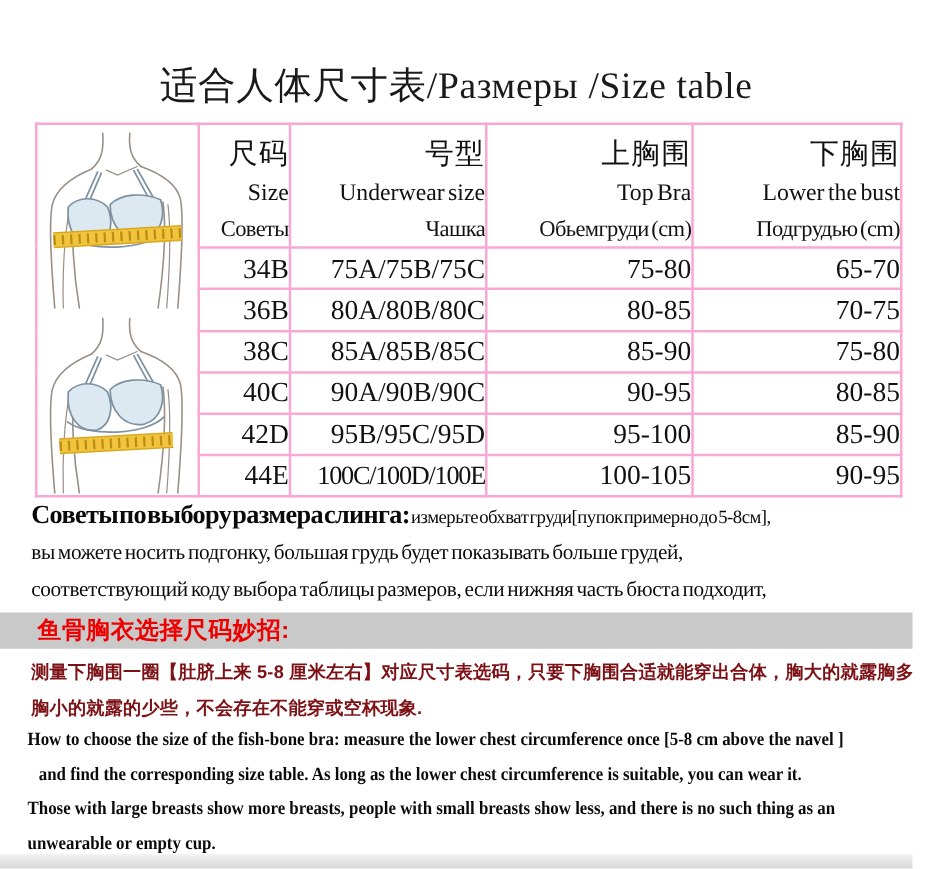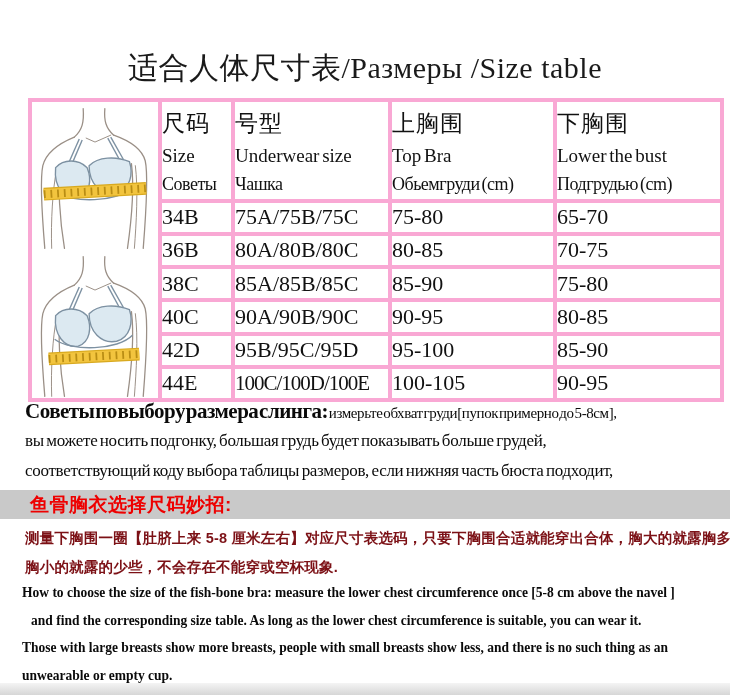--- a/index.html
+++ b/index.html
@@ -6,21 +6,21 @@
   #stage{position:relative;width:730px;height:695px;background:#ffffff;overflow:hidden;
          font-family:"Liberation Serif","DejaVu Serif",serif;color:#111;}
 
   
   .page-title{position:absolute;top:48px;left:0;width:100%;text-align:center;
     font-size:30px;font-weight:400;letter-spacing:0.5px;color:#1a1a1a;}
 
   
   table.size-table{position:absolute;left:28px;top:98px;width:694px;height:297px;
     border-collapse:collapse;table-layout:fixed;background:#fff;}
-  table.size-table td{border:4px solid #f9a8d4;text-align:left;vertical-align:middle;
+  table.size-table td{border:2px solid #f9a8d4;text-align:right;vertical-align:middle;
     padding:0;overflow:hidden;}
   table.size-table{border:2px solid #000;}
   td.illu-cell{vertical-align:top;background:#fff;}
   .illu-wrap{display:flex;flex-direction:column;align-items:center;}
   .illu-wrap svg{display:block;margin-top:1px;}
 
   tr.header-row{height:99px;}
   tr.data-row{height:33px;}
   .h-zh{display:block;font-size:23px;line-height:36px;letter-spacing:1px;padding-top:4px;}
   .h-en{display:block;font-size:19px;line-height:28px;word-spacing:-2px;}

